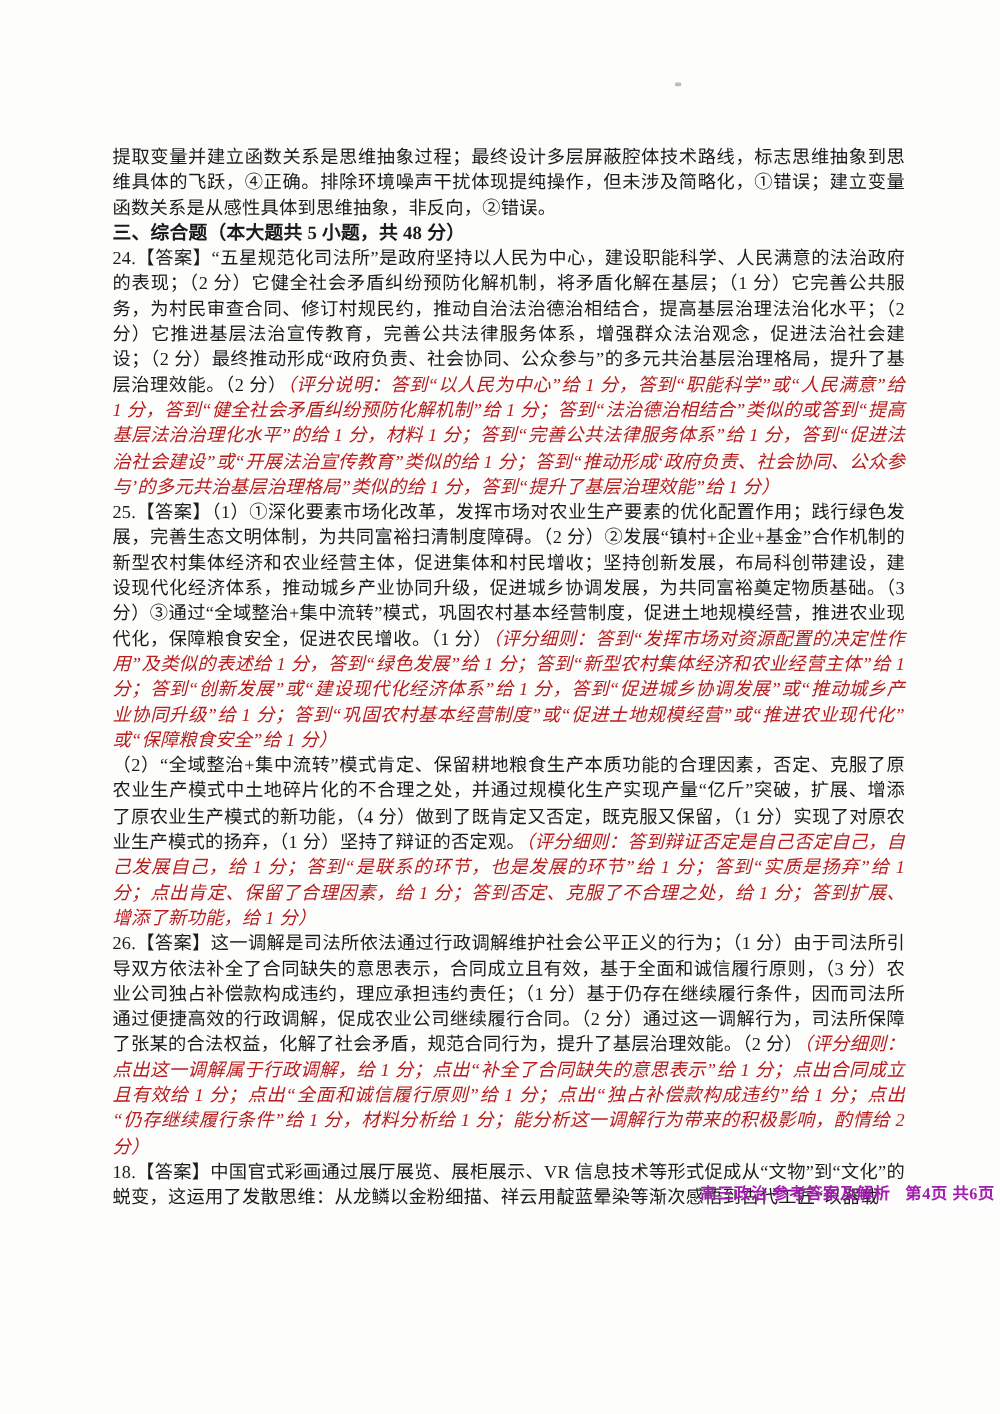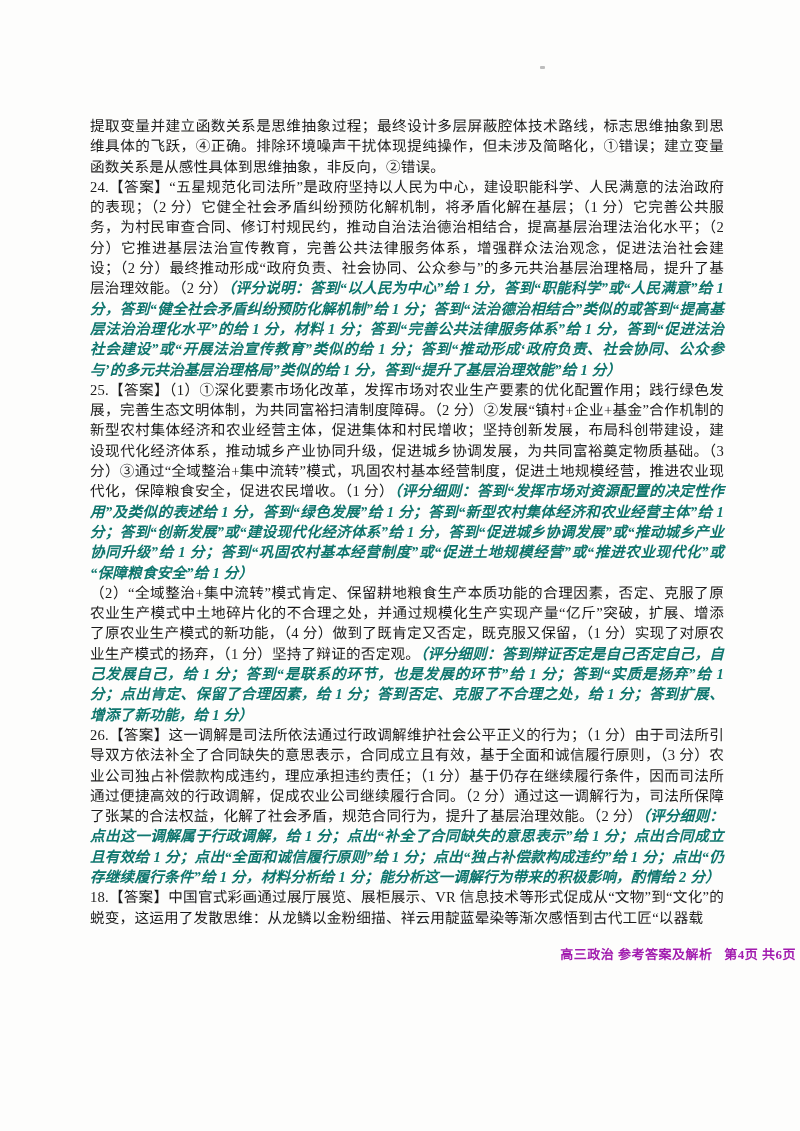--- a/index.html
+++ b/index.html
@@ -42,22 +42,21 @@
   }
   .section-header {
     font-weight: bold;
     font-size: 15px;
   }
   .ans-num, .ans-label {
     font-weight: normal;
   }
   .kaiti {
     font-style: italic;
-    color: #0f766e;
-    font-weight: bold;
+    color: #b91c1c;
   }
   .footer {
     position: absolute;
     left: 0;
     top: 944px;
     width: 100%;
     text-align: right;
     font-size: 13px;
     font-weight: 600;
     color: #a21caf;
@@ -69,20 +68,21 @@
 <body>
 
 <div class="page">
 
   <span class="artifact-dot"></span>
 
   <main class="content">
 
     <p><span>提取变量并建立函数关系是思维抽象过程；最终设计多层屏蔽腔体技术路线，标志思维抽象到思维具体的飞跃，④正确。排除环境噪声干扰体现提纯操作，但未涉及简略化，①错误；建立变量函数关系是从感性具体到思维抽象，非反向，②错误。</span></p>
 
+    <p class="section-header">三、综合题（本大题共 5 小题，共 48 分）</p>
 
     <p><span class="ans-num">24.</span><span class="ans-label">【答案】</span><span>“五星规范化司法所”是政府坚持以人民为中心，建设职能科学、人民满意的法治政府的表现；（2 分）它健全社会矛盾纠纷预防化解机制，将矛盾化解在基层；（1 分）它完善公共服务，为村民审查合同、修订村规民约，推动自治法治德治相结合，提高基层治理法治化水平；（2 分）它推进基层法治宣传教育，完善公共法律服务体系，增强群众法治观念，促进法治社会建设；（2 分）最终推动形成“政府负责、社会协同、公众参与”的多元共治基层治理格局，提升了基层治理效能。（2 分）</span><span class="kaiti">（评分说明：答到“以人民为中心”给 1 分，答到“职能科学”或“人民满意”给 1 分，答到“健全社会矛盾纠纷预防化解机制”给 1 分；答到“法治德治相结合”类似的或答到“提高基层法治治理化水平”的给 1 分，材料 1 分；答到“完善公共法律服务体系”给 1 分，答到“促进法治社会建设”或“开展法治宣传教育”类似的给 1 分；答到“推动形成‘政府负责、社会协同、公众参与’的多元共治基层治理格局”类似的给 1 分，答到“提升了基层治理效能”给 1 分）</span></p>
 
     <p><span class="ans-num">25.</span><span class="ans-label">【答案】</span><span>（1）①深化要素市场化改革，发挥市场对农业生产要素的优化配置作用；践行绿色发展，完善生态文明体制，为共同富裕扫清制度障碍。（2 分）②发展“镇村+企业+基金”合作机制的新型农村集体经济和农业经营主体，促进集体和村民增收；坚持创新发展，布局科创带建设，建设现代化经济体系，推动城乡产业协同升级，促进城乡协调发展，为共同富裕奠定物质基础。（3 分）③通过“全域整治+集中流转”模式，巩固农村基本经营制度，促进土地规模经营，推进农业现代化，保障粮食安全，促进农民增收。（1 分）</span><span class="kaiti">（评分细则：答到“发挥市场对资源配置的决定性作用”及类似的表述给 1 分，答到“绿色发展”给 1 分；答到“新型农村集体经济和农业经营主体”给 1 分；答到“创新发展”或“建设现代化经济体系”给 1 分，答到“促进城乡协调发展”或“推动城乡产业协同升级”给 1 分；答到“巩固农村基本经营制度”或“促进土地规模经营”或“推进农业现代化”或“保障粮食安全”给 1 分）</span></p>
 
     <p><span>（2）“全域整治+集中流转”模式肯定、保留耕地粮食生产本质功能的合理因素，否定、克服了原农业生产模式中土地碎片化的不合理之处，并通过规模化生产实现产量“亿斤”突破，扩展、增添了原农业生产模式的新功能，（4 分）做到了既肯定又否定，既克服又保留，（1 分）实现了对原农业生产模式的扬弃，（1 分）坚持了辩证的否定观。</span><span class="kaiti">（评分细则：答到辩证否定是自己否定自己，自己发展自己，给 1 分；答到“是联系的环节，也是发展的环节”给 1 分；答到“实质是扬弃”给 1 分；点出肯定、保留了合理因素，给 1 分；答到否定、克服了不合理之处，给 1 分；答到扩展、增添了新功能，给 1 分）</span></p>
 
     <p><span class="ans-num">26.</span><span class="ans-label">【答案】</span><span>这一调解是司法所依法通过行政调解维护社会公平正义的行为；（1 分）由于司法所引导双方依法补全了合同缺失的意思表示，合同成立且有效，基于全面和诚信履行原则，（3 分）农业公司独占补偿款构成违约，理应承担违约责任；（1 分）基于仍存在继续履行条件，因而司法所通过便捷高效的行政调解，促成农业公司继续履行合同。（2 分）通过这一调解行为，司法所保障了张某的合法权益，化解了社会矛盾，规范合同行为，提升了基层治理效能。（2 分）</span><span class="kaiti">（评分细则：点出这一调解属于行政调解，给 1 分；点出“补全了合同缺失的意思表示”给 1 分；点出合同成立且有效给 1 分；点出“全面和诚信履行原则”给 1 分；点出“独占补偿款构成违约”给 1 分；点出“仍存继续履行条件”给 1 分，材料分析给 1 分；能分析这一调解行为带来的积极影响，酌情给 2 分）</span></p>
 
     <p><span class="ans-num">18.</span><span class="ans-label">【答案】</span><span>中国官式彩画通过展厅展览、展柜展示、VR 信息技术等形式促成从“文物”到“文化”的蜕变，这运用了发散思维：从龙鳞以金粉细描、祥云用靛蓝晕染等渐次感悟到古代工匠“以器载</span></p>

